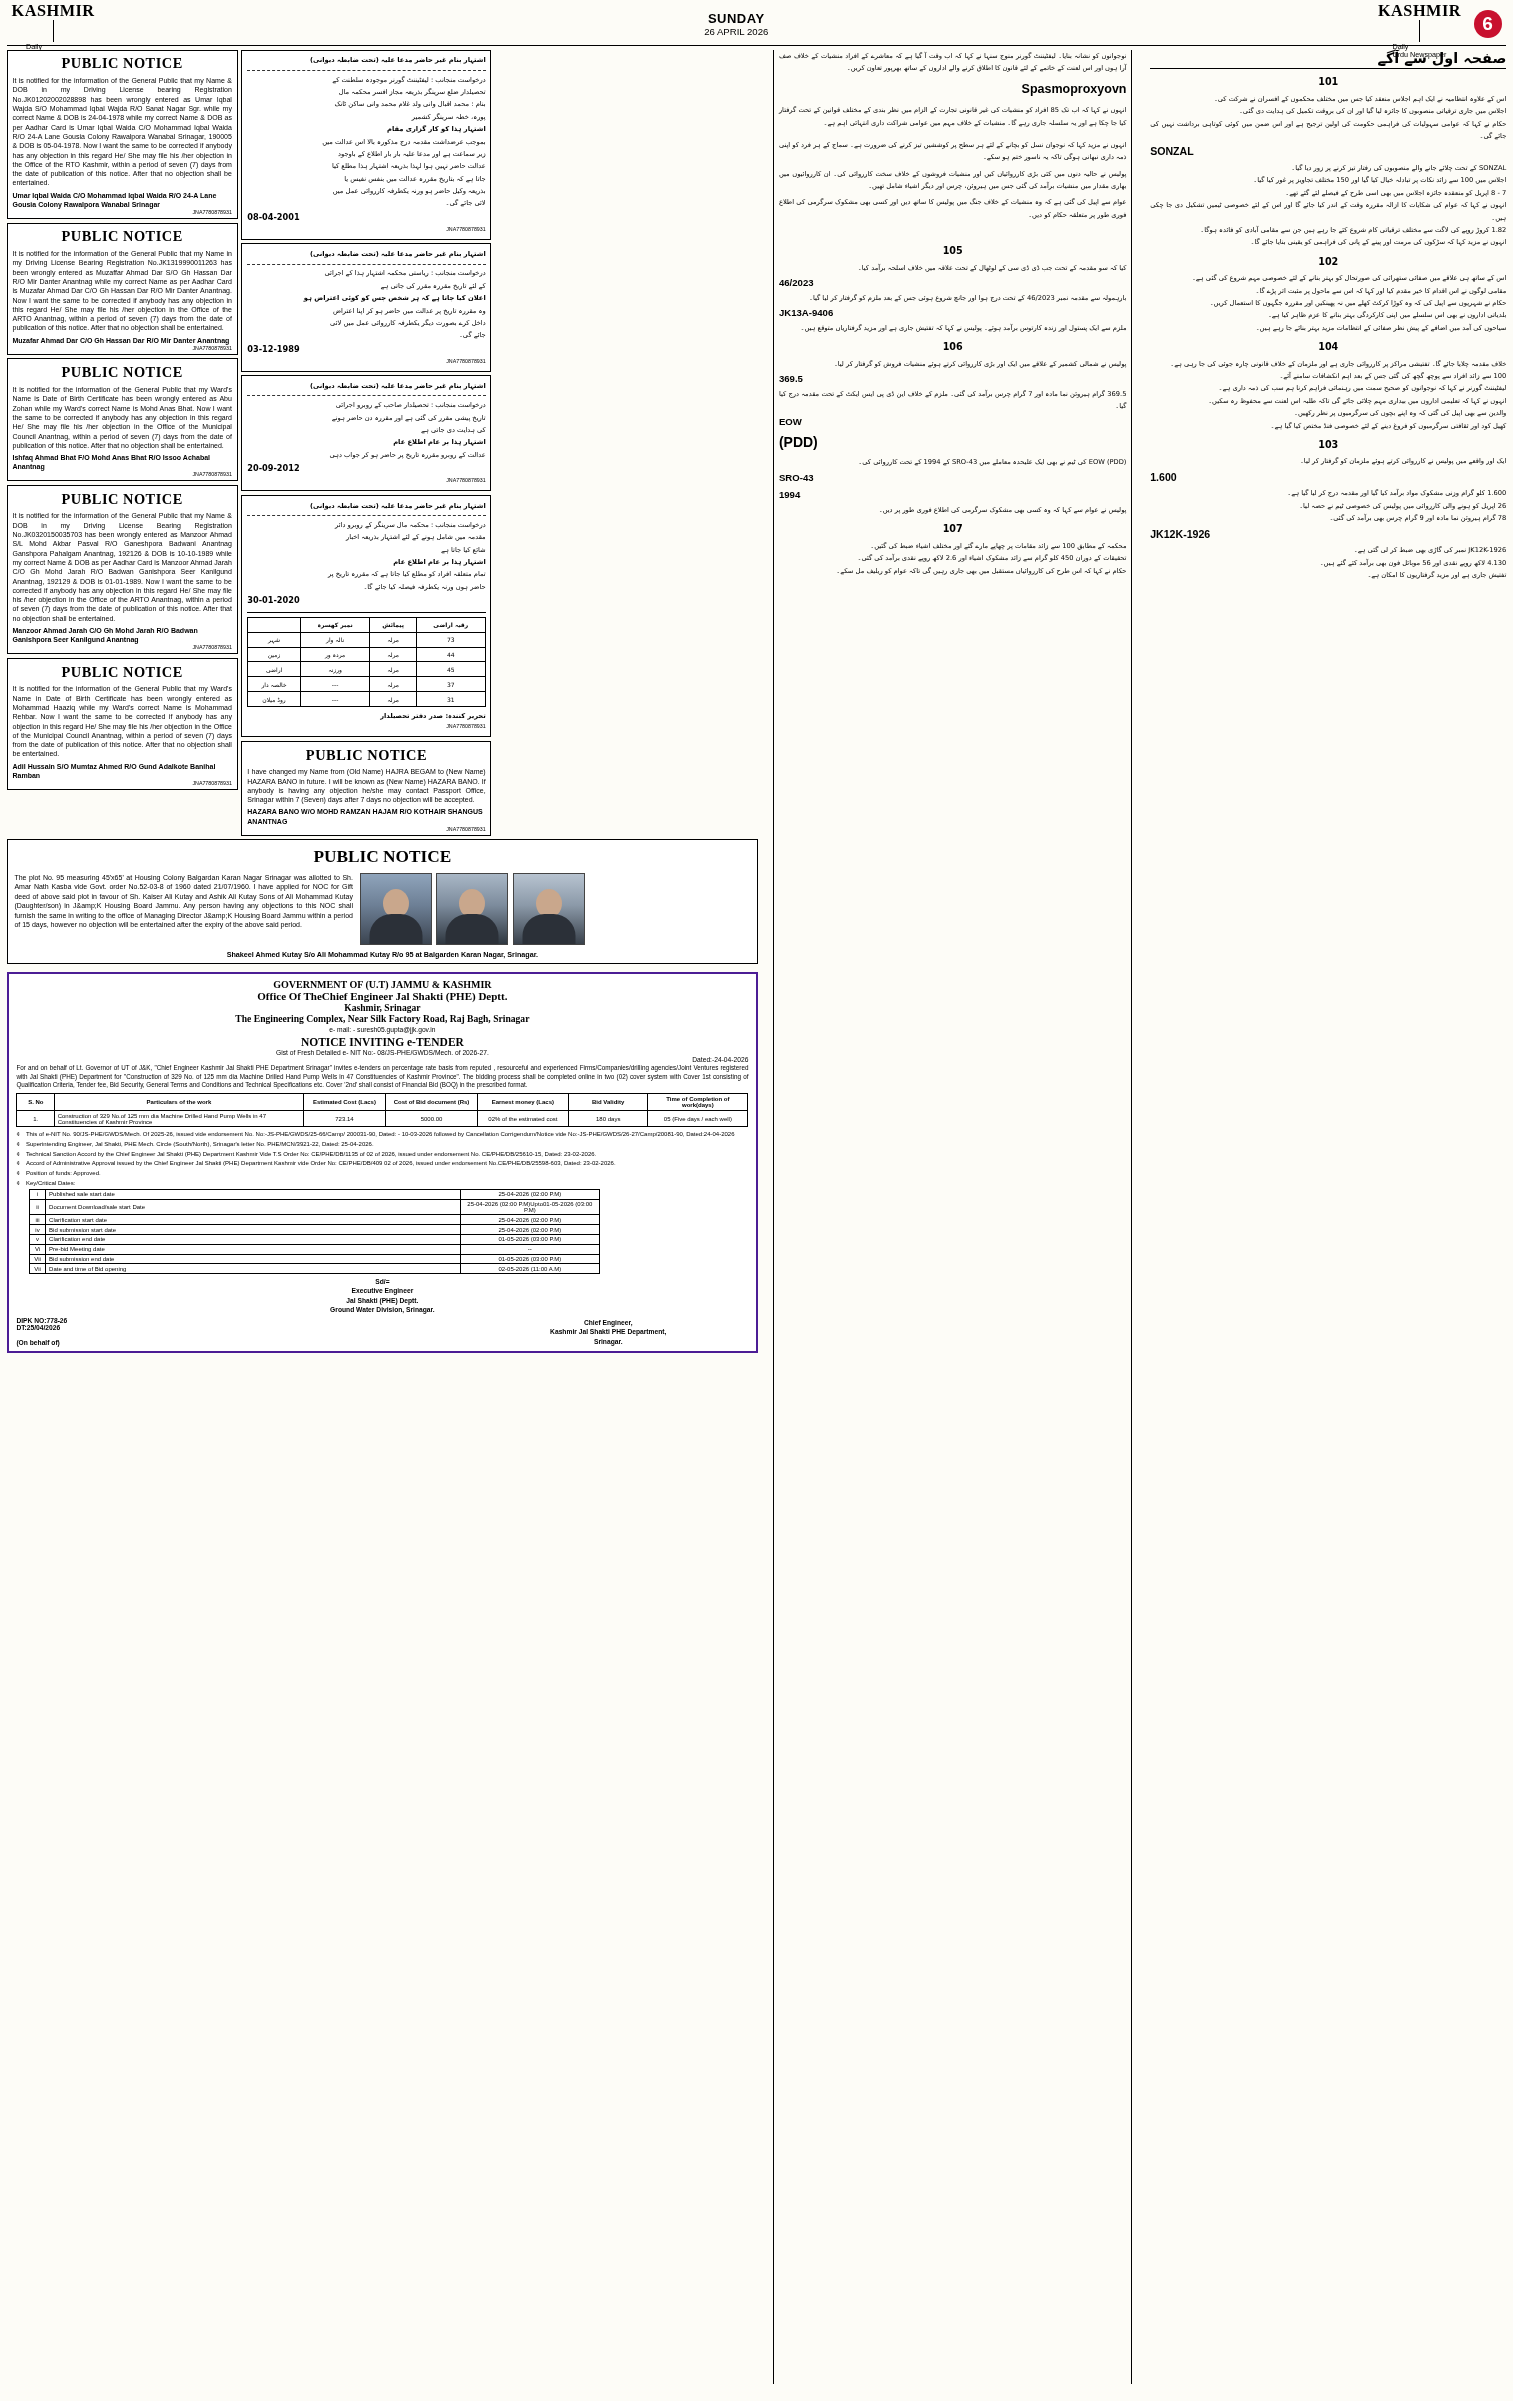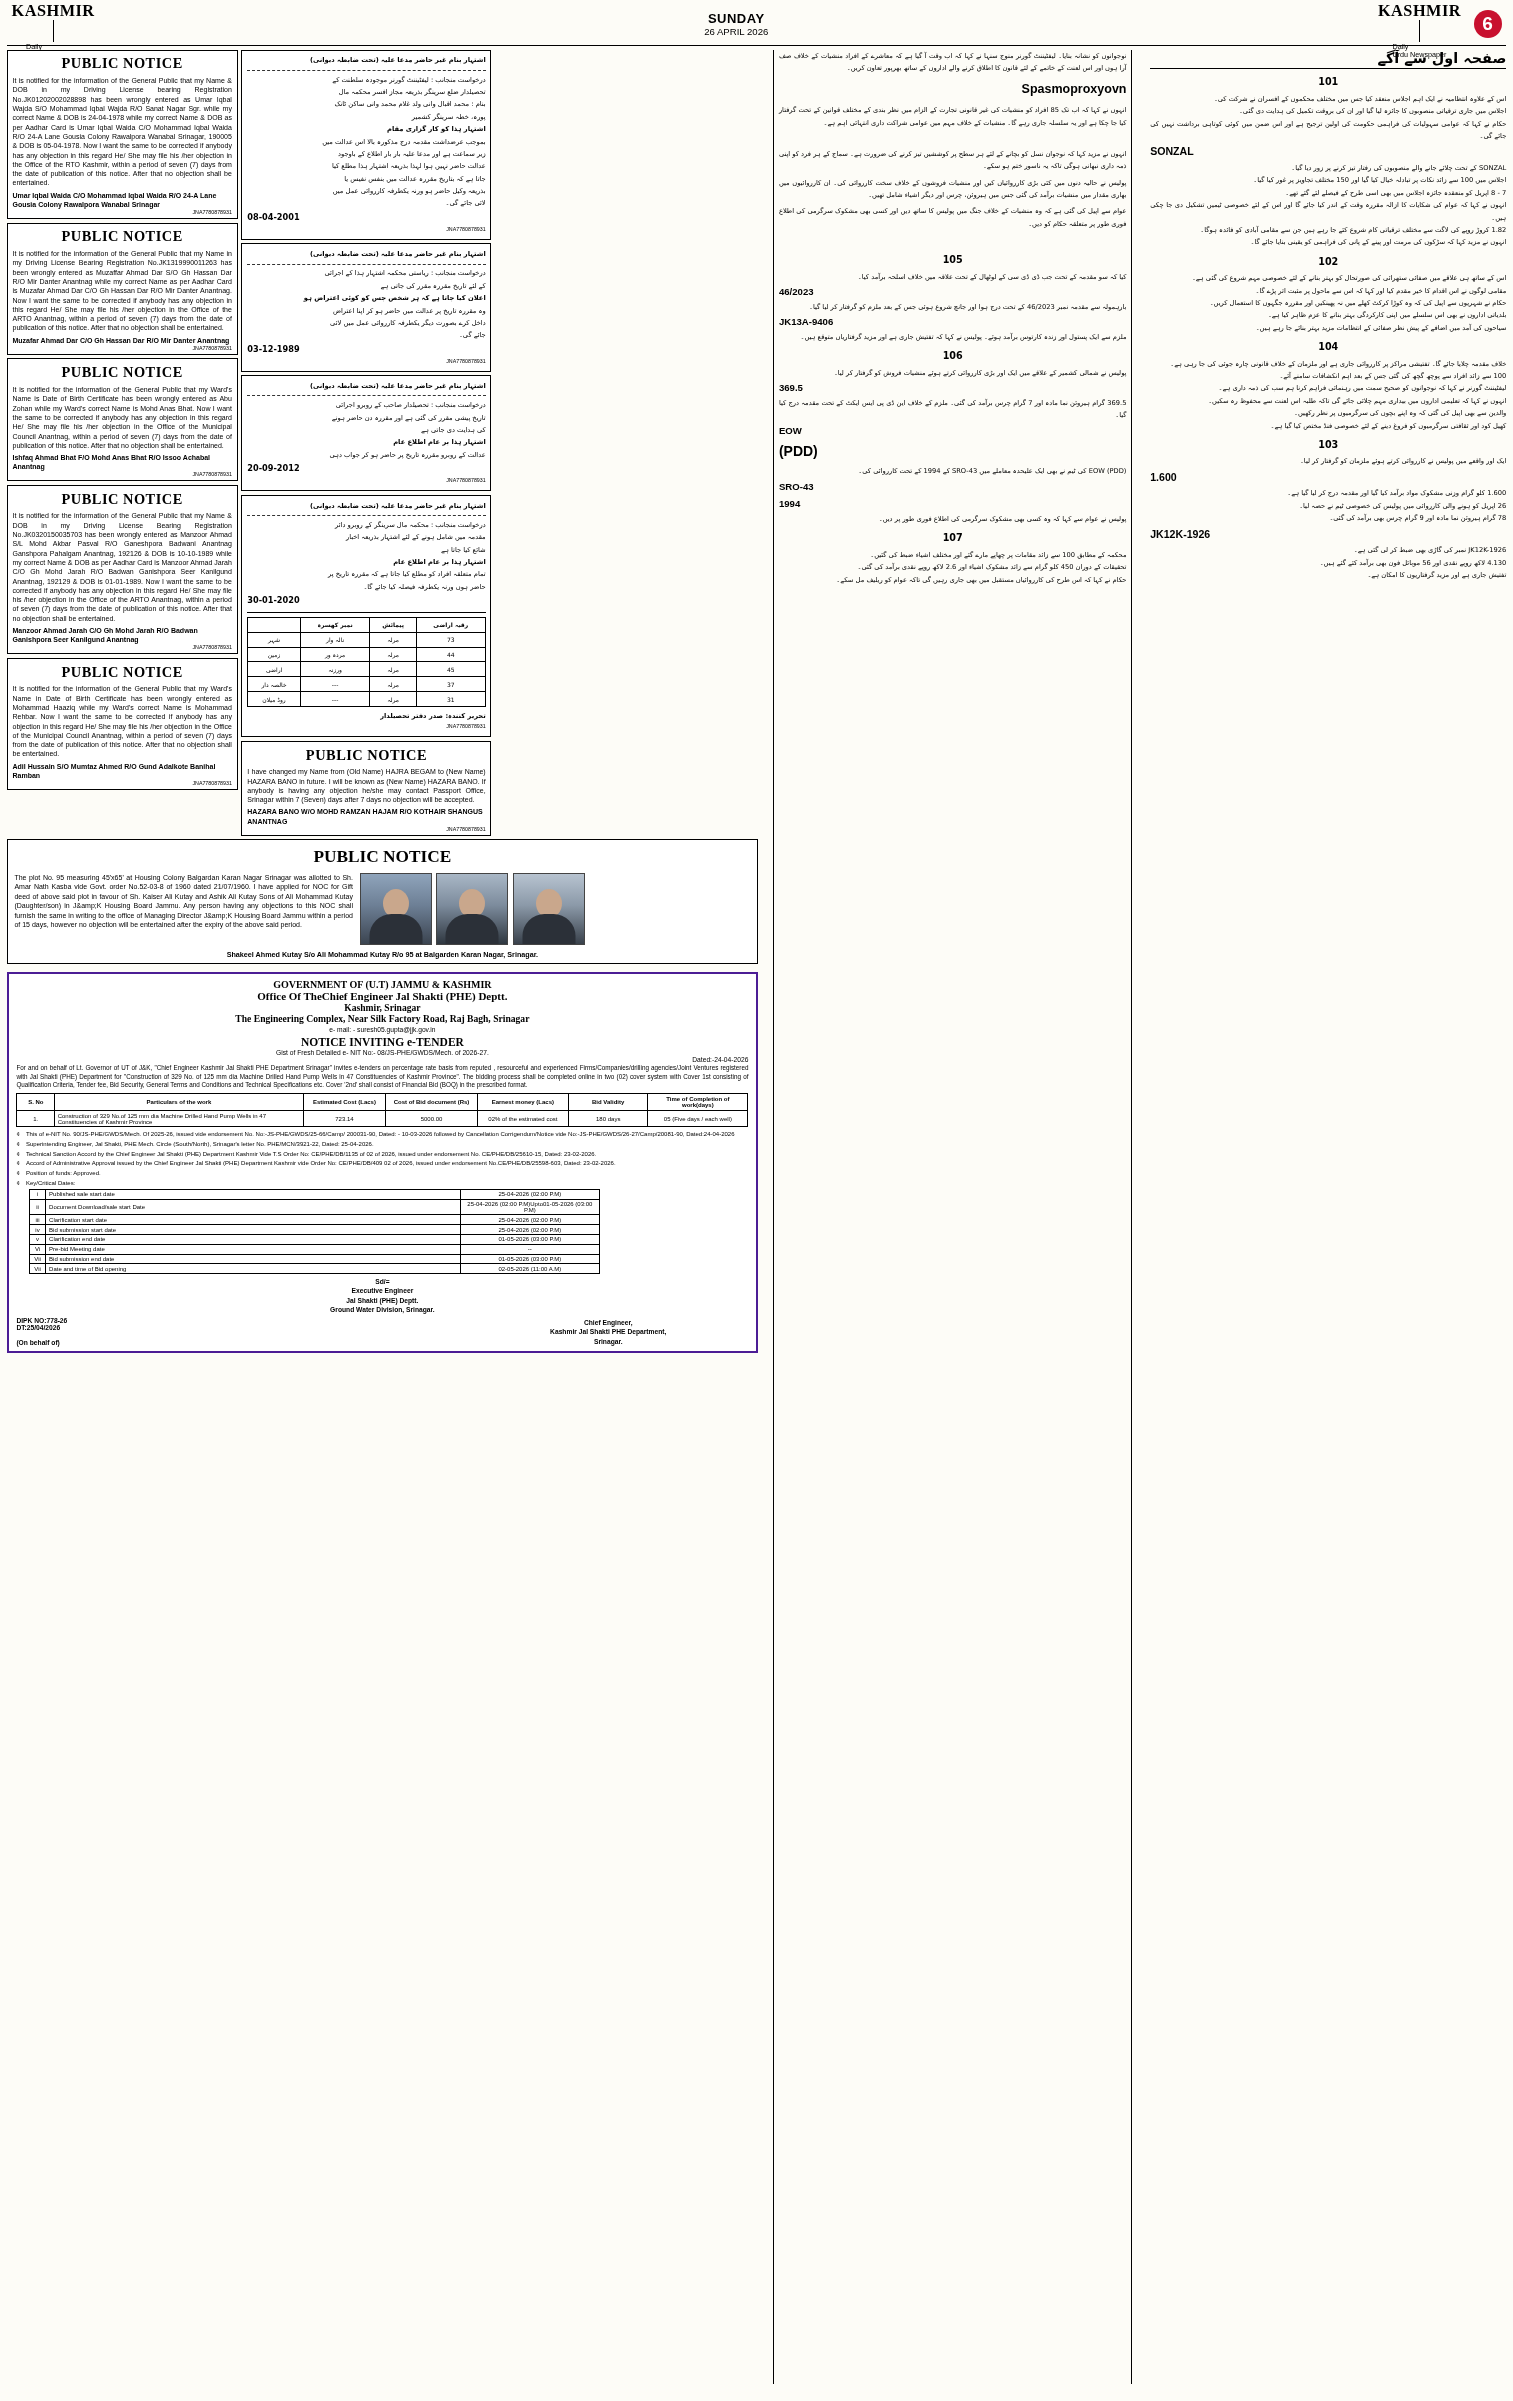--- a/index.html
+++ b/index.html
@@ -506,21 +506,21 @@
             <div>Srinagar.</div>
           </div>
         </div>
       </div>
     </div>
 
     <div class="col-mid">
       <div class="mid-col-inner urdu">
         <div style="margin-bottom:3.8px">نوجوانوں کو نشانہ بنایا۔ لیفٹیننٹ گورنر منوج سنہا نے کہا کہ اب وقت آ گیا ہے کہ معاشرے کے افراد منشیات کے خلاف صف آرا ہوں اور اس لعنت کے خاتمے کے لئے قانون کا اطلاق کرنے والے اداروں کے ساتھ بھرپور تعاون کریں۔</div>
         <div class="urdu-center" style="font-family:'Liberation Sans',sans-serif;font-weight:bold;font-size:12.5px;margin:2.9px 0;direction:ltr">Spasmoproxyovn</div>
-        <div style="margin-bottom:19px">انہوں نے کہا کہ اب تک 85 افراد کو منشیات کی غیر قانونی تجارت کے الزام میں نظر بندی کے مختلف قوانین کے تحت گرفتار کیا جا چکا ہے اور یہ سلسلہ جاری رہے گا۔ منشیات کے خلاف مہم میں عوامی شراکت داری انتہائی اہم ہے۔</div>
+        <div style="margin-bottom:10px">انہوں نے کہا کہ اب تک 85 افراد کو منشیات کی غیر قانونی تجارت کے الزام میں نظر بندی کے مختلف قوانین کے تحت گرفتار کیا جا چکا ہے اور یہ سلسلہ جاری رہے گا۔ منشیات کے خلاف مہم میں عوامی شراکت داری انتہائی اہم ہے۔</div>
         <div style="margin-bottom:3.8px">انہوں نے مزید کہا کہ نوجوان نسل کو بچانے کے لئے ہر سطح پر کوششیں تیز کرنے کی ضرورت ہے۔ سماج کے ہر فرد کو اپنی ذمہ داری نبھانی ہوگی تاکہ یہ ناسور ختم ہو سکے۔</div>
         <div style="margin-bottom:3.8px">پولیس نے حالیہ دنوں میں کئی بڑی کارروائیاں کیں اور منشیات فروشوں کے خلاف سخت کارروائی کی۔ ان کارروائیوں میں بھاری مقدار میں منشیات برآمد کی گئی جس میں ہیروئن، چرس اور دیگر اشیاء شامل تھیں۔</div>
         <div style="margin-bottom:21px">عوام سے اپیل کی گئی ہے کہ وہ منشیات کے خلاف جنگ میں پولیس کا ساتھ دیں اور کسی بھی مشکوک سرگرمی کی اطلاع فوری طور پر متعلقہ حکام کو دیں۔</div>
 
         <div class="num-head">105</div>
         <div>کیا کہ سو مقدمہ کے تحت جب ڈی ڈی سی کے لوٹھال کے تحت علاقہ میں خلاف اسلحہ برآمد کیا۔</div>
         <div style="direction:ltr;text-align:left;font-weight:bold;font-size:9.6px;font-family:'Liberation Sans',sans-serif">46/2023</div>
         <div>بارہمولہ سے مقدمہ نمبر 46/2023 کے تحت درج ہوا اور جانچ شروع ہوئی جس کے بعد ملزم کو گرفتار کر لیا گیا۔</div>
         <div style="direction:ltr;text-align:left;font-weight:bold;font-size:9.6px;font-family:'Liberation Sans',sans-serif">JK13A-9406</div>
         <div>ملزم سے ایک پستول اور زندہ کارتوس برآمد ہوئے۔ پولیس نے کہا کہ تفتیش جاری ہے اور مزید گرفتاریاں متوقع ہیں۔</div>

